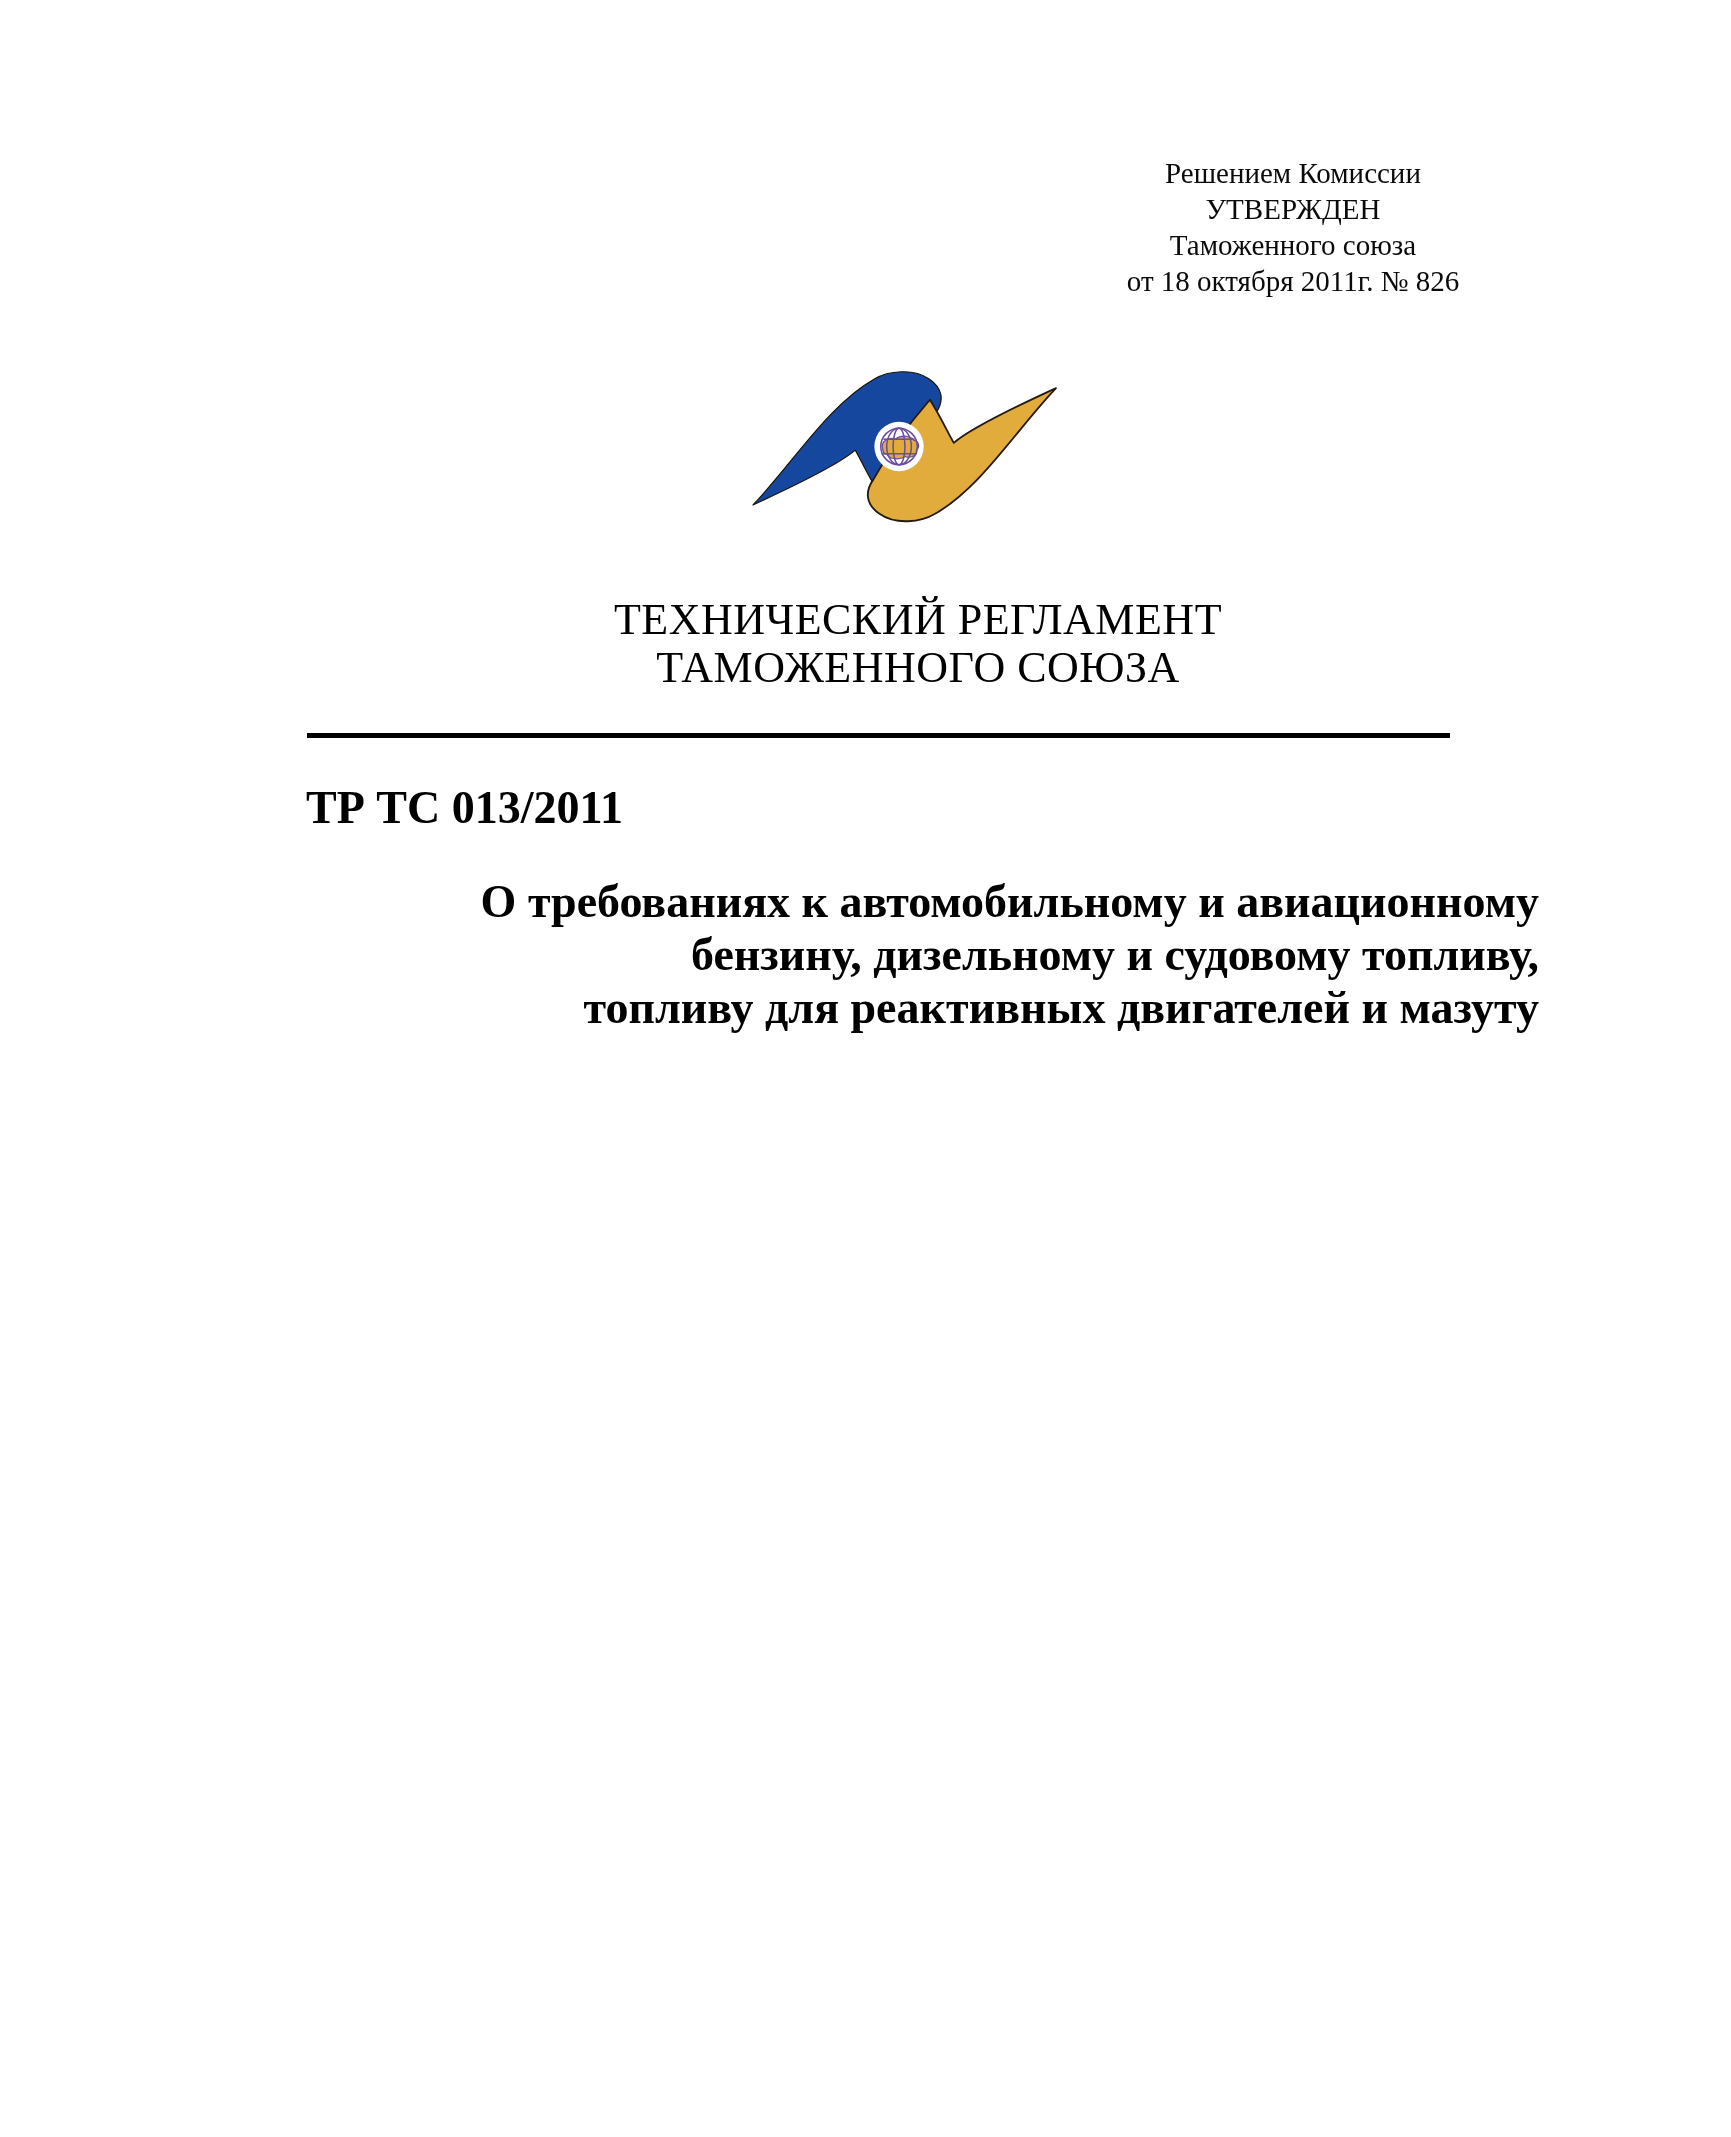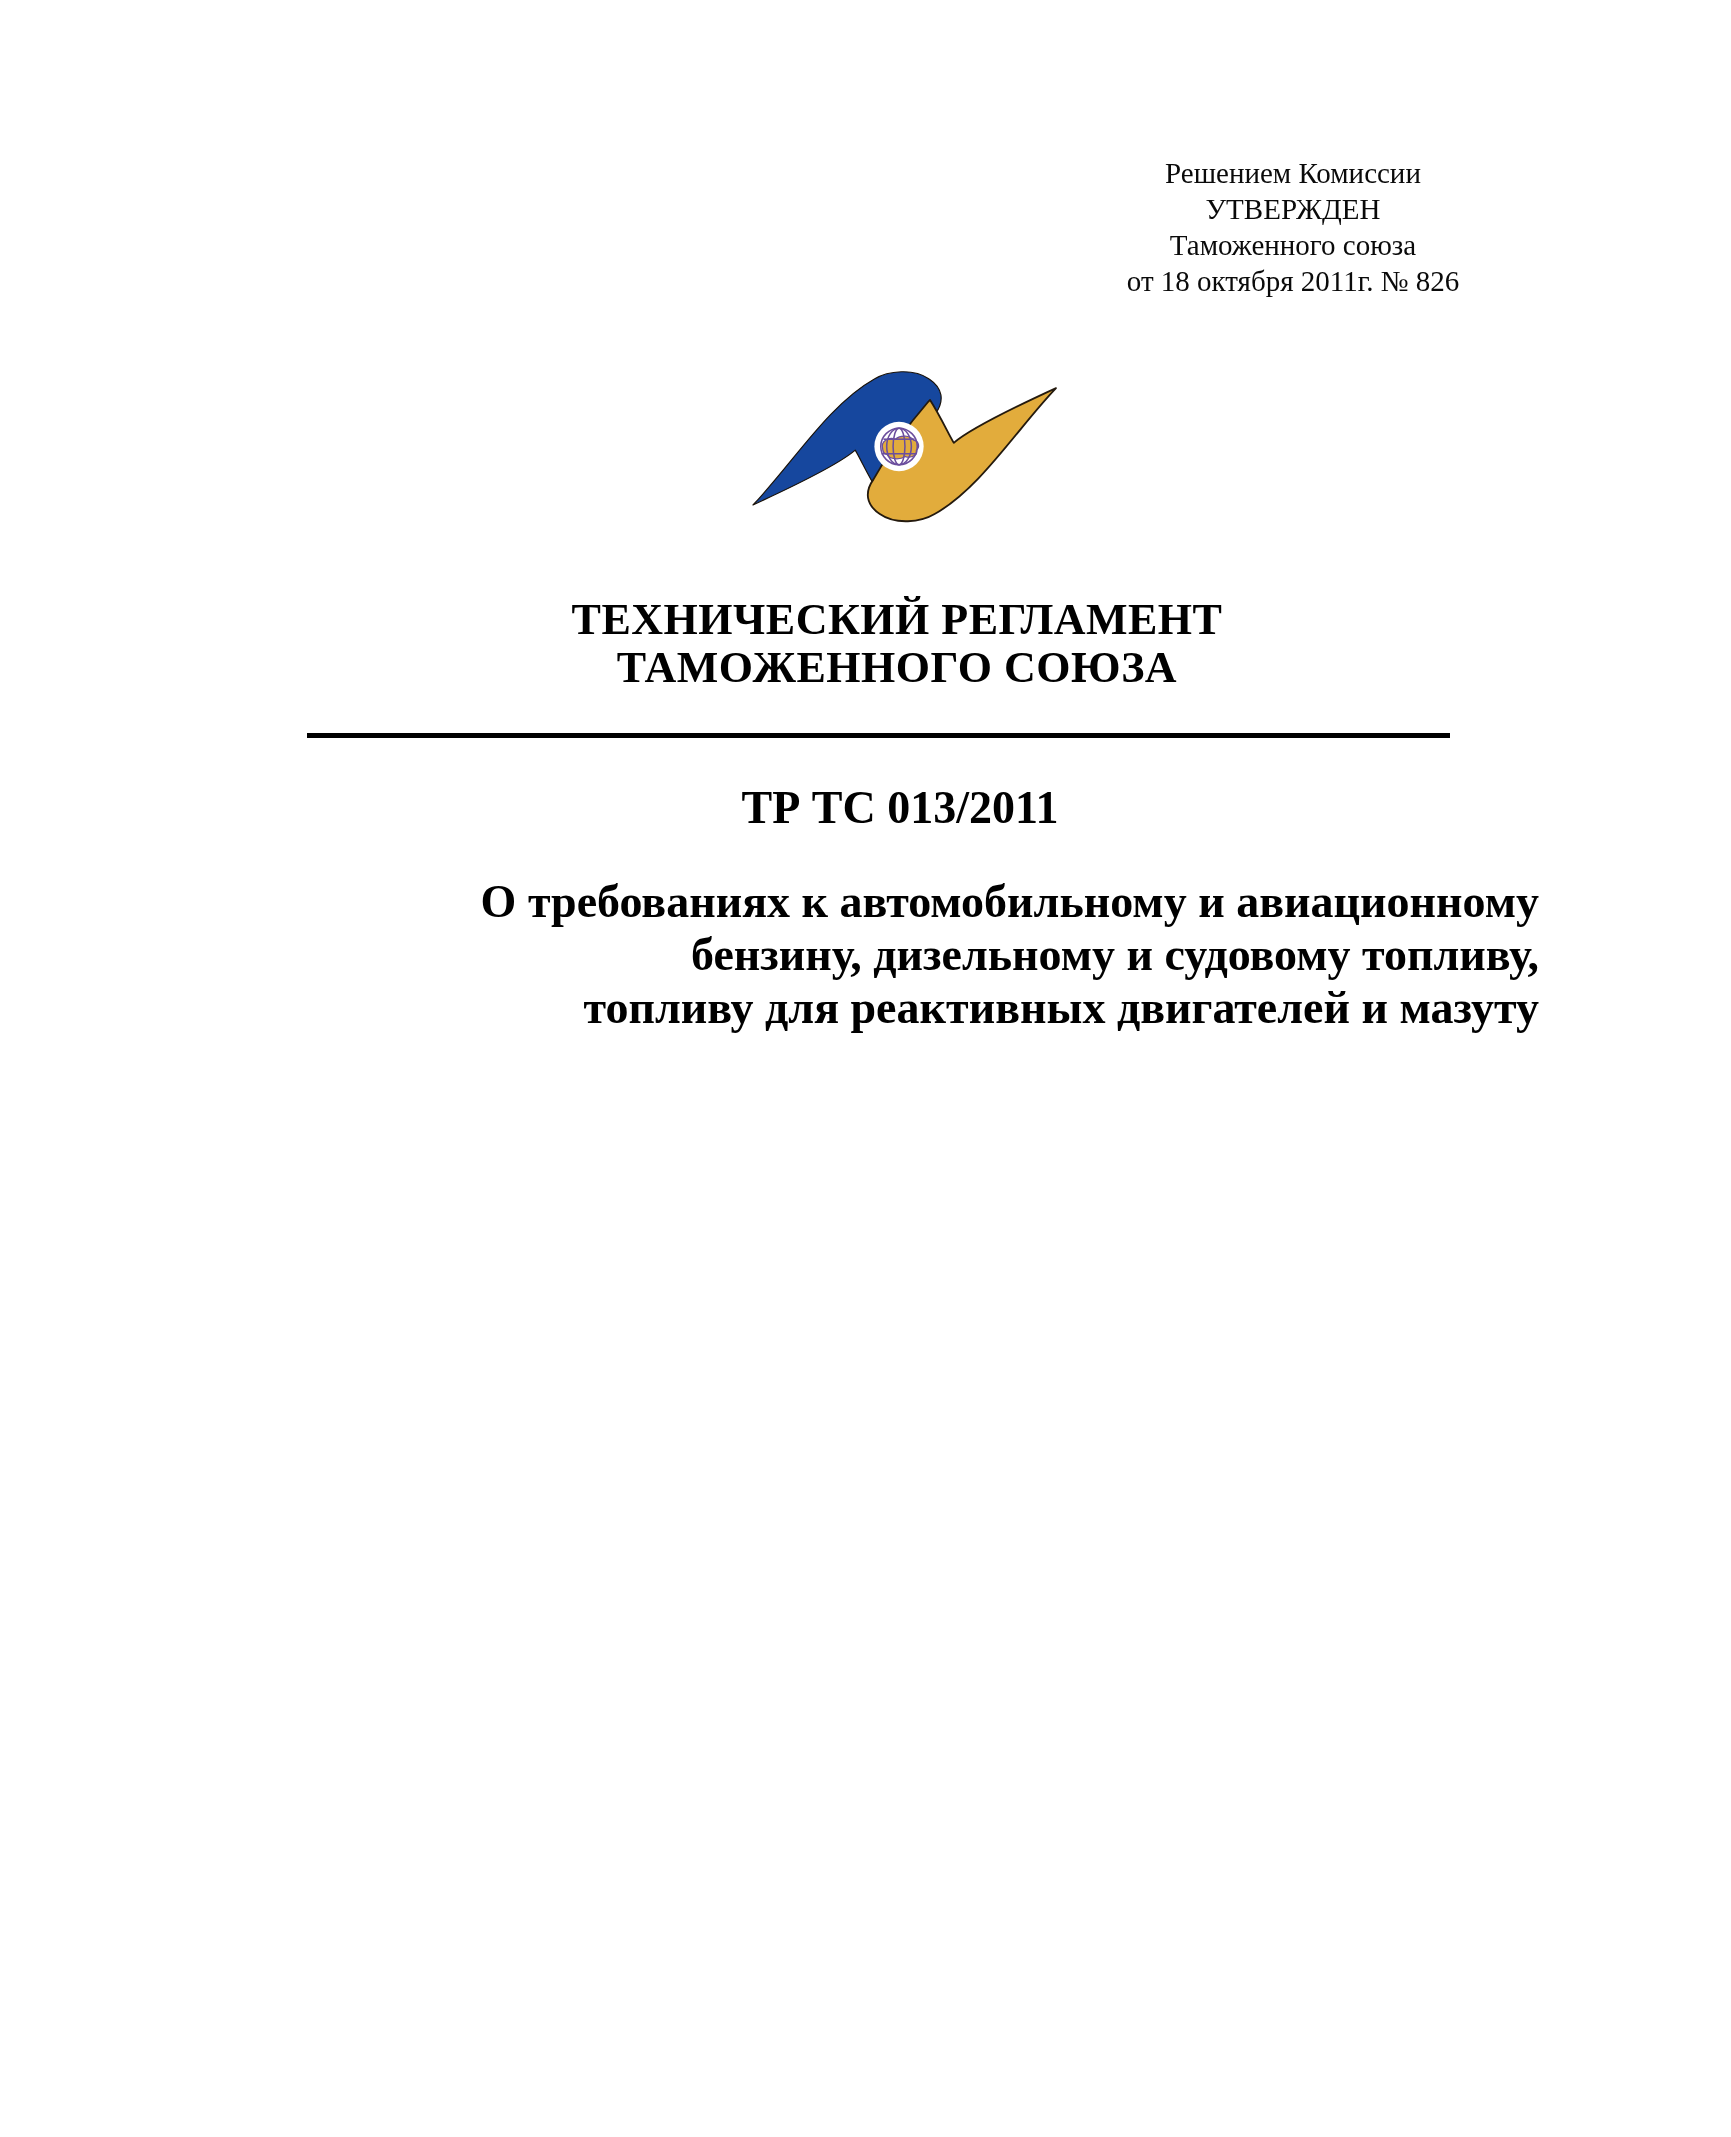--- a/index.html
+++ b/index.html
@@ -7,26 +7,26 @@
     position:relative;width:1732px;height:2137px;background:#ffffff;
     font-family:"Liberation Serif","DejaVu Serif",serif;color:#000;overflow:hidden;
   }
   .abs{position:absolute;}
   #approval{
     left:1019px;top:155px;width:548px;text-align:center;
     font-size:29px;line-height:36px;font-weight:400;color:#0a0a0a;
   }
   #emblem{left:751px;top:368px;width:307px;height:157px;}
   #title{
-    left:303px;top:596px;width:1188px;text-align:center;
-    font-size:44px;line-height:48px;font-weight:700;letter-spacing:0.5px;
+    left:324px;top:596px;width:1188px;text-align:center;
+    font-size:44px;line-height:48px;font-weight:400;letter-spacing:0.5px;
   }
   #rule{left:307px;top:733px;width:1143px;height:4.6px;background:#000;}
   #docnum{
-    left:306px;top:784px;width:1188px;text-align:center;
+    left:306px;top:784px;width:1188px;text-align:left;
     font-size:46px;line-height:48px;font-weight:700;
   }
   #subtitle{
     left:260px;top:875px;width:1279px;text-align:right;
     font-size:46px;line-height:53px;font-weight:700;
   }
 </style>
 </head>
 <body>
 

